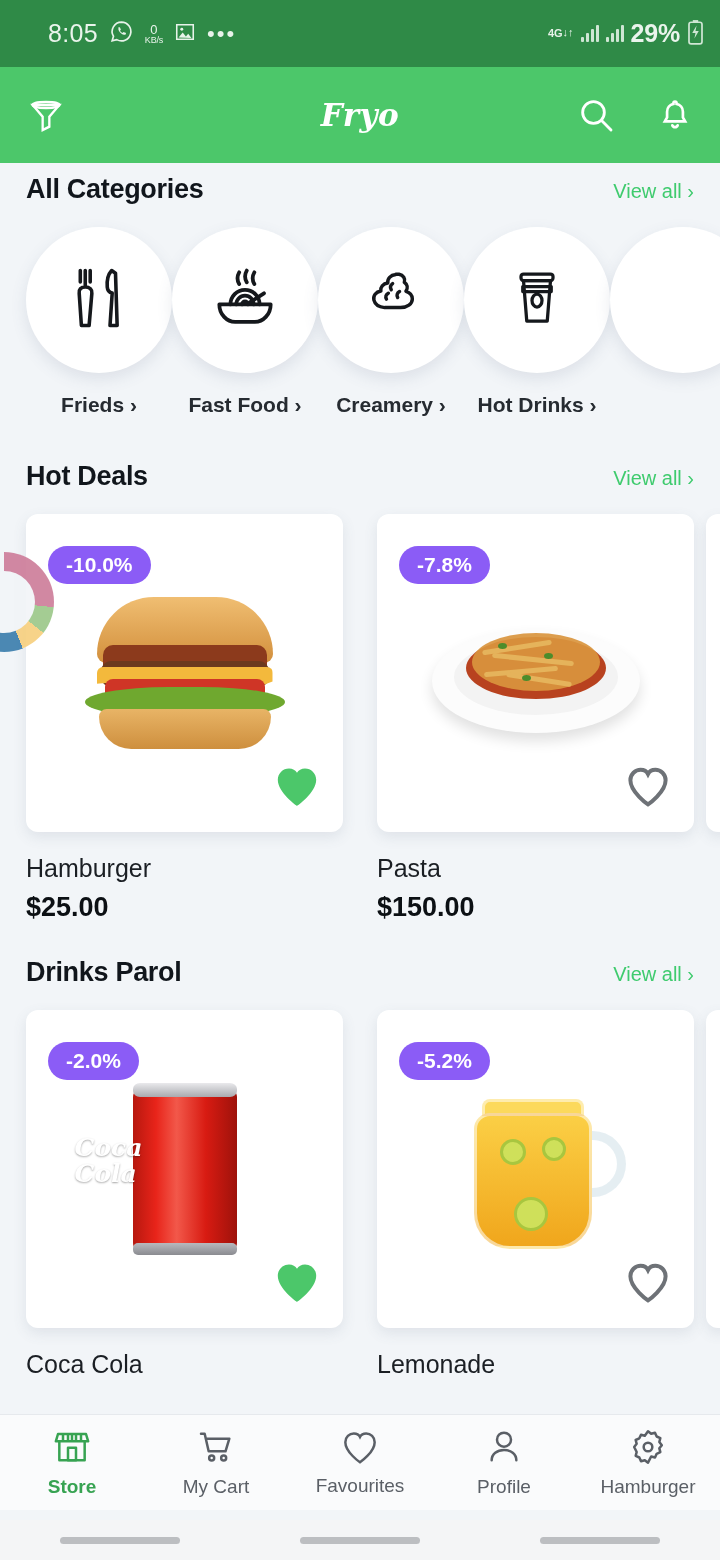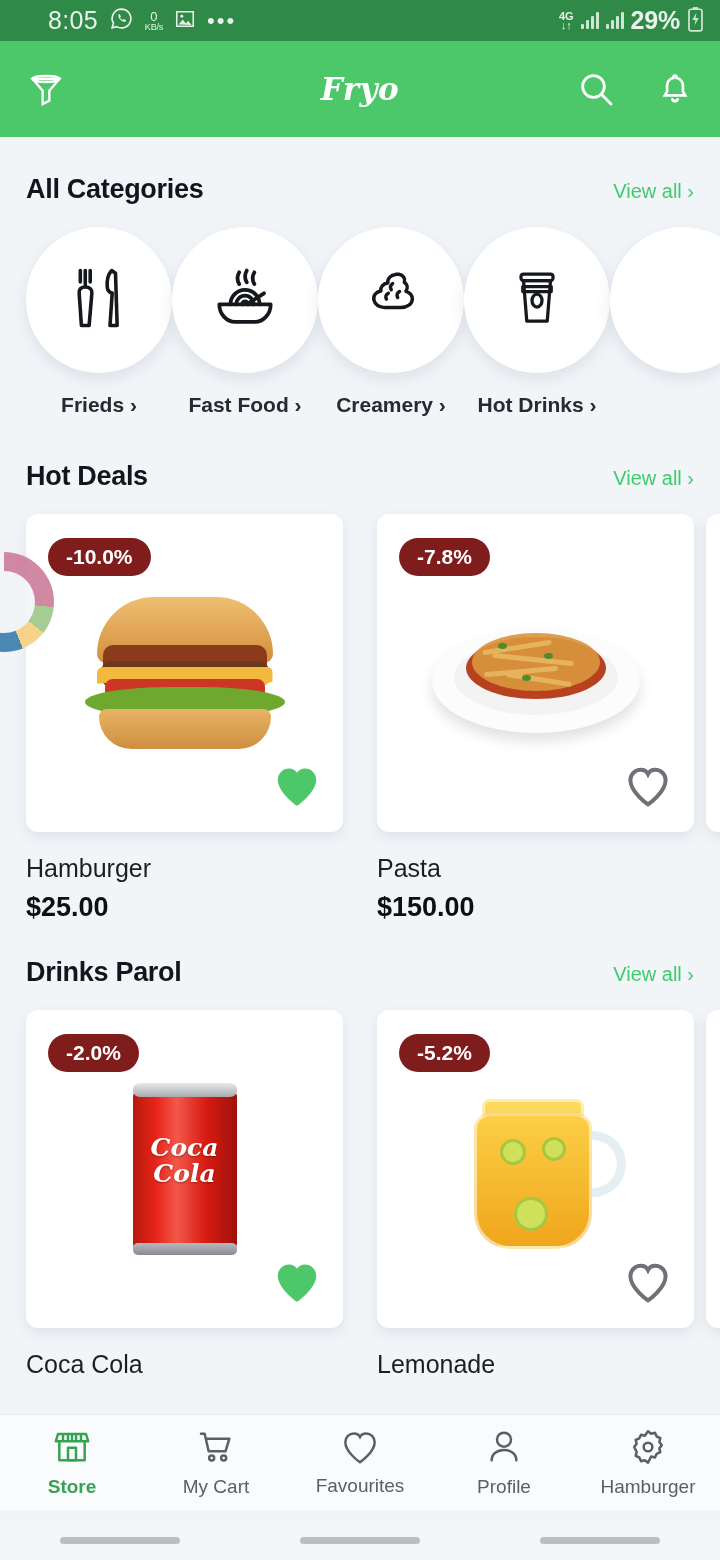--- a/index.html
+++ b/index.html
@@ -6,34 +6,34 @@
   html, body { width:720px; height:1560px; }
   body {
     font-family: "Liberation Sans", sans-serif;
     background:#F2F5F8;
     overflow:hidden;
     position:relative;
   }
 
   
   .statusbar{
-    height:41px; background:#2F8A47; color:#E8F3EA;
+    height:67px; background:#2F8A47; color:#E8F3EA;
     display:flex; align-items:center; padding:0 16px;
     position:relative; z-index:30;
   }
   .sb-left{ display:flex; align-items:center; gap:11px; margin-left:32px; }
   .sb-time{ font-size:25px; font-weight:400; letter-spacing:.3px; color:#EAF4EC; }
   .sb-right{ margin-left:auto; display:flex; align-items:center; gap:7px; }
   .sb-batt-txt{ font-size:25px; font-weight:600; color:#EAF4EC; letter-spacing:-.2px; }
   .kbs{ display:flex; flex-direction:column; align-items:center; line-height:1; }
   .kbs .n{ font-size:13px; }
   .kbs .u{ font-size:9px; letter-spacing:-.2px; }
   .dots{ letter-spacing:2px; font-size:22px; line-height:10px; }
   .net4g{ display:flex; align-items:center; gap:1px; }
-  .net4g .g{ display:flex; flex-direction:column; align-items:center; line-height:1; }
+  .net4g .g{ display:flex; flex-direction:row; align-items:center; line-height:1; }
   .net4g .g .t{ font-size:11px; font-weight:600; }
   .net4g .g .a{ font-size:11px; margin-top:-2px; }
   .bars{ display:flex; align-items:flex-end; gap:2px; height:17px; }
   .bars i{ display:block; width:3px; background:#CFE6D4; border-radius:1px; }
 
   
   .appbar{
     height:96px; background:#4CC76A; display:flex; align-items:center;
     padding:0 26px; position:relative; z-index:25;
   }
@@ -70,21 +70,21 @@
 
   
   .prow{ display:flex; gap:34px; padding:0 26px; margin-top:22px; }
   .pcard{ flex:1 1 0; min-width:0; }
   .pimg-box{
     position:relative; background:#FFFFFF; border-radius:12px; height:318px;
     box-shadow:0 5px 14px rgba(80,95,120,.12);
     display:flex; align-items:center; justify-content:center; overflow:hidden;
   }
   .badge{
-    position:absolute; top:24px; left:22px; background:#7f1d1d; color:#fff;
+    position:absolute; top:32px; left:22px; background:#8b5cf6; color:#fff;
     font-size:21px; font-weight:700; padding:7px 18px; border-radius:19px; z-index:3;
   }
   .heart{ position:absolute; right:22px; bottom:20px; z-index:3; cursor:pointer; }
   .pname{ margin-top:22px; font-size:25px; color:#1B1F24; }
   .pprice{ margin-top:9px; font-size:27px; font-weight:700; color:#0C1014; }
 
   
   .edge-card{
     position:absolute; right:-14px; width:28px; background:#fff; border-radius:12px;
     box-shadow:0 5px 14px rgba(80,95,120,.12);
@@ -119,21 +119,21 @@
 
   
   .can{ position:absolute; left:58px; top:8px; width:104px; height:166px;
     background:linear-gradient(90deg,#B7180F 0%,#E8241A 22%,#F2584A 42%,#D81B12 70%,#9E120B 100%);
     border-radius:12px/10px; overflow:hidden; }
   .can-top{ position:absolute; left:58px; top:4px; width:104px; height:14px;
     background:linear-gradient(180deg,#E9E9EC,#A9AAAF); border-radius:7px/6px; }
   .can-bot{ position:absolute; left:58px; top:164px; width:104px; height:12px;
     background:linear-gradient(180deg,#B8B9BE,#8A8B90); border-radius:5px/5px; }
   .can-script{
-    position:absolute; left:0; right:0; top:56px; text-align:center;
+    position:absolute; left:0; right:0; top:56px; 
     font-family:"DejaVu Serif", serif; font-style:italic; font-weight:700;
     color:#fff; font-size:25px; line-height:26px; text-shadow:0 1px 2px rgba(0,0,0,.35);
   }
 
   
   .pitch-body{ position:absolute; left:48px; top:34px; width:118px; height:136px;
     background:linear-gradient(180deg,#FBCF45,#F0A61C); border-radius:16px 16px 36px 36px;
     border:3px solid rgba(255,255,255,.55); }
   .pitch-neck{ position:absolute; left:56px; top:20px; width:102px; height:26px;
     background:#FCD95C; border-radius:8px; border:3px solid rgba(255,255,255,.5); }

